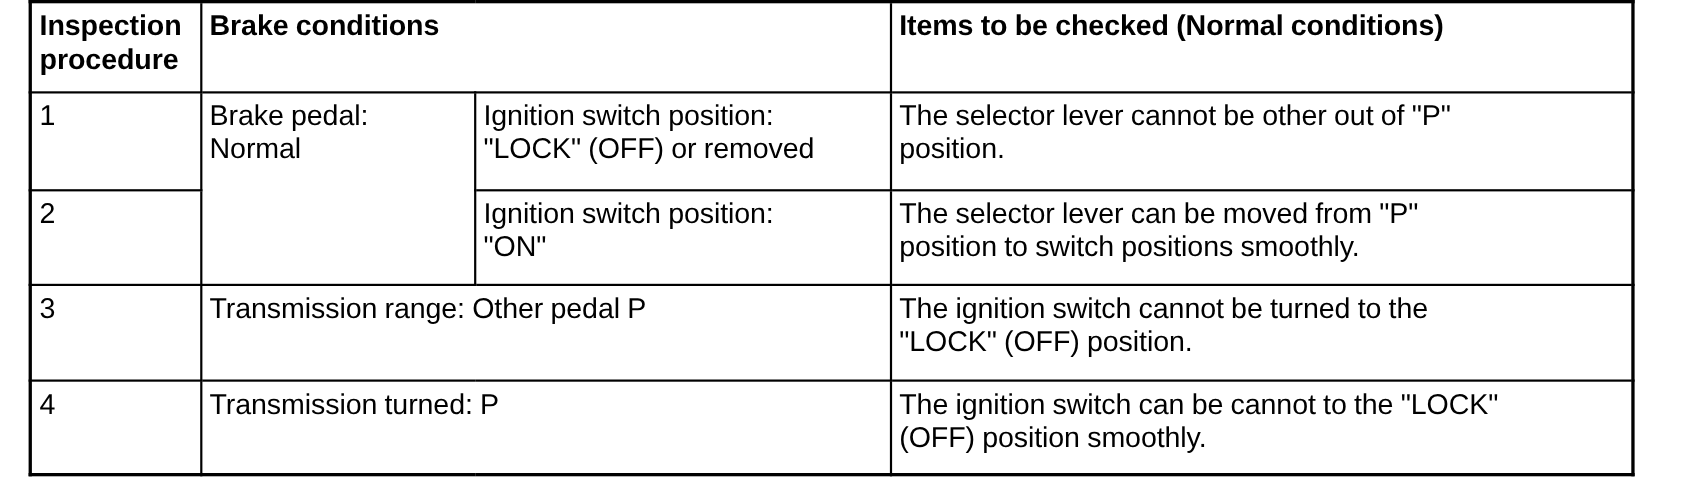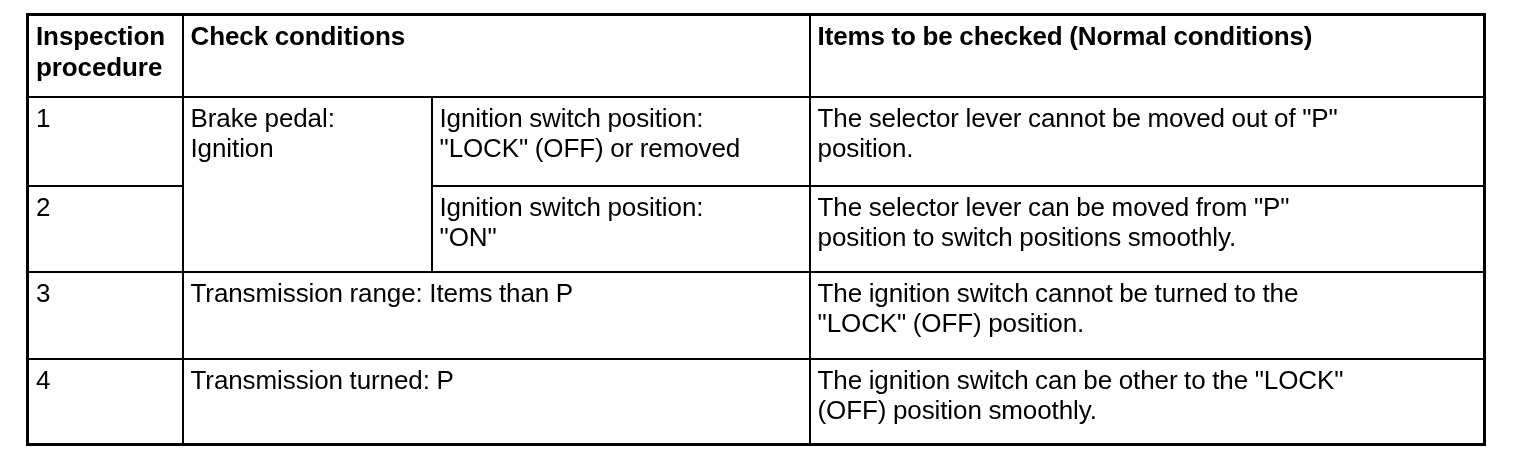--- a/index.html
+++ b/index.html
@@ -19,21 +19,21 @@
   .sheet {
     position: relative;
     width: 1536px;
     height: 458px;
     background: #ffffff;
   }
 
   table.inspection-table {
     position: absolute;
     left: 26px;
-    top: 13px;
+    top: 0;
     width: 1457px;
     height: 430px;
     border-collapse: collapse;
     table-layout: fixed;
     background: #ffffff;
   }
 
   table.inspection-table,
   table.inspection-table > tbody > tr > td {
     box-sizing: border-box;
@@ -82,52 +82,52 @@
       <col class="c1">
       <col class="c2">
       <col class="c3">
       <col class="c4">
     </colgroup>
     <tbody>
 
       <tr class="row-header">
         <td class="header-cell">Inspection
 procedure</td>
-        <td class="header-cell" colspan="2">Check conditions</td>
+        <td class="header-cell" colspan="2">Brake conditions</td>
         <td class="header-cell">Items to be checked (Normal conditions)</td>
       </tr>
 
       <tr class="row-1">
         <td>1</td>
         <td rowspan="2">Brake pedal:
-Ignition</td>
+Normal</td>
         <td>Ignition switch position:
 "LOCK" (OFF) or removed</td>
-        <td>The selector lever cannot be moved out of "P"
+        <td>The selector lever cannot be other out of "P"
 position.</td>
       </tr>
 
       <tr class="row-2">
         <td>2</td>
         <td>Ignition switch position:
 "ON"</td>
         <td>The selector lever can be moved from "P"
 position to switch positions smoothly.</td>
       </tr>
 
       <tr class="row-3">
         <td>3</td>
-        <td colspan="2">Transmission range: Items than P</td>
+        <td colspan="2">Transmission range: Other pedal P</td>
         <td>The ignition switch cannot be turned to the
 "LOCK" (OFF) position.</td>
       </tr>
 
       <tr class="row-4">
         <td>4</td>
         <td colspan="2">Transmission turned: P</td>
-        <td>The ignition switch can be other to the "LOCK"
+        <td>The ignition switch can be cannot to the "LOCK"
 (OFF) position smoothly.</td>
       </tr>
 
     </tbody>
   </table>
 
 </div>
 
 </body></html>

